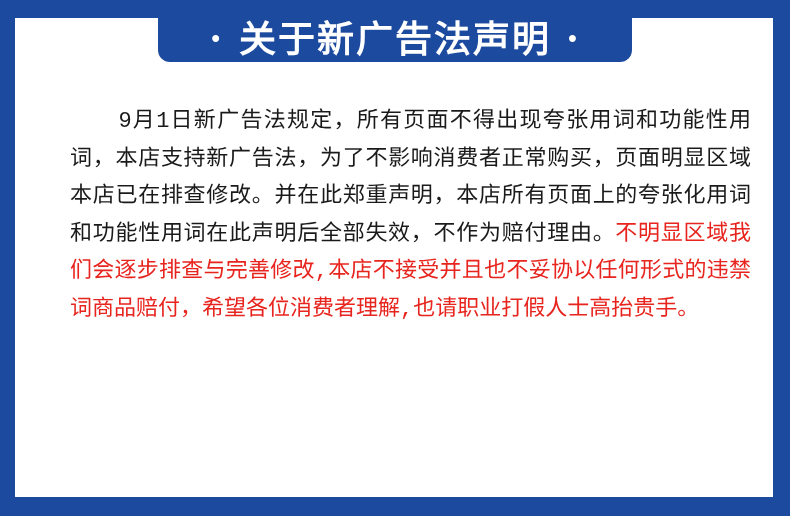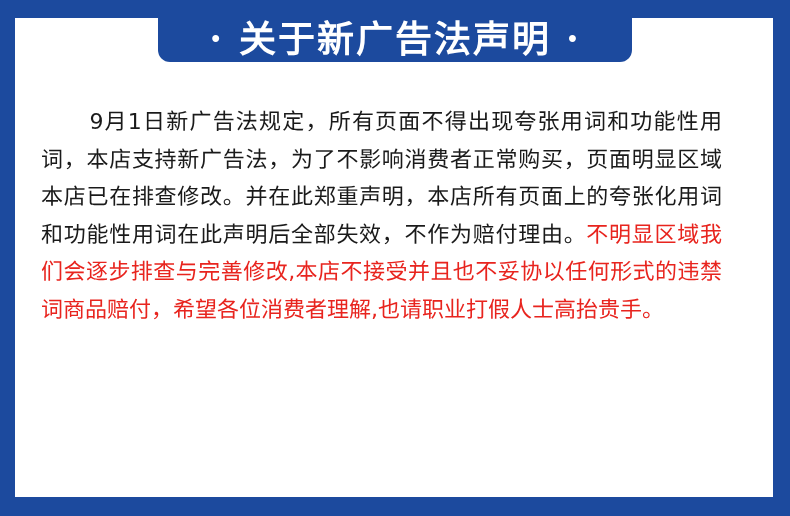--- a/index.html
+++ b/index.html
@@ -40,27 +40,28 @@
   .banner-title{
     color:#ffffff;
     font-family:"DejaVu Serif","Liberation Serif",serif;
     font-weight:bold;
     font-size:37px;
     letter-spacing:2px;
     white-space:nowrap;
   }
   .notice-body{
     position:absolute;
-    left:41px; top:103px;
+    left:70px; top:103px;
     width:681px;
     font-size:22px;
     line-height:37.5px;
     color:var(--ink);
     text-align:justify;
     letter-spacing:0;
+    font-family:Liberation Mono, monospace;
   }
   .para{ margin:0; }
   .para.indent{ text-indent:2.2em; }
   .em-red{ color:var(--red); }
 </style>
 </head>
 <body>
 
 <div class="frame">
   <div class="panel"></div>

